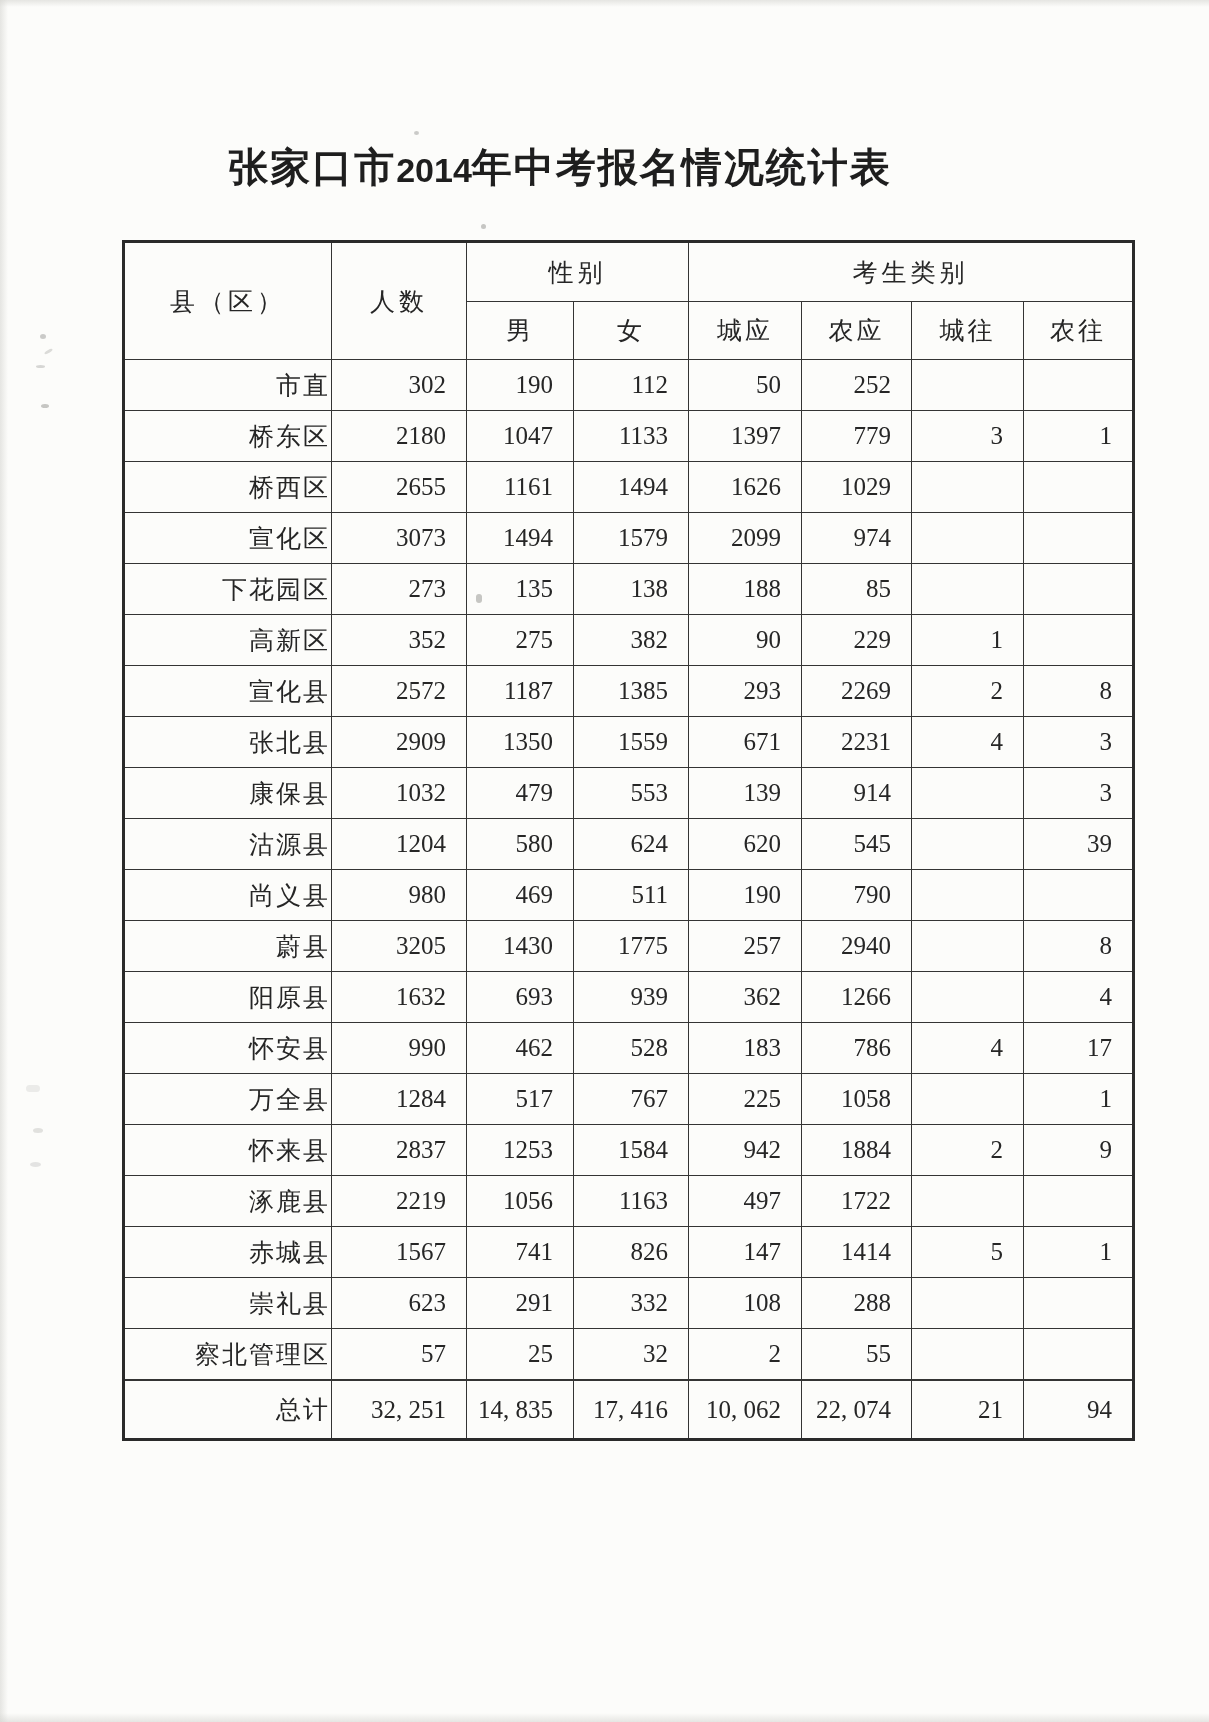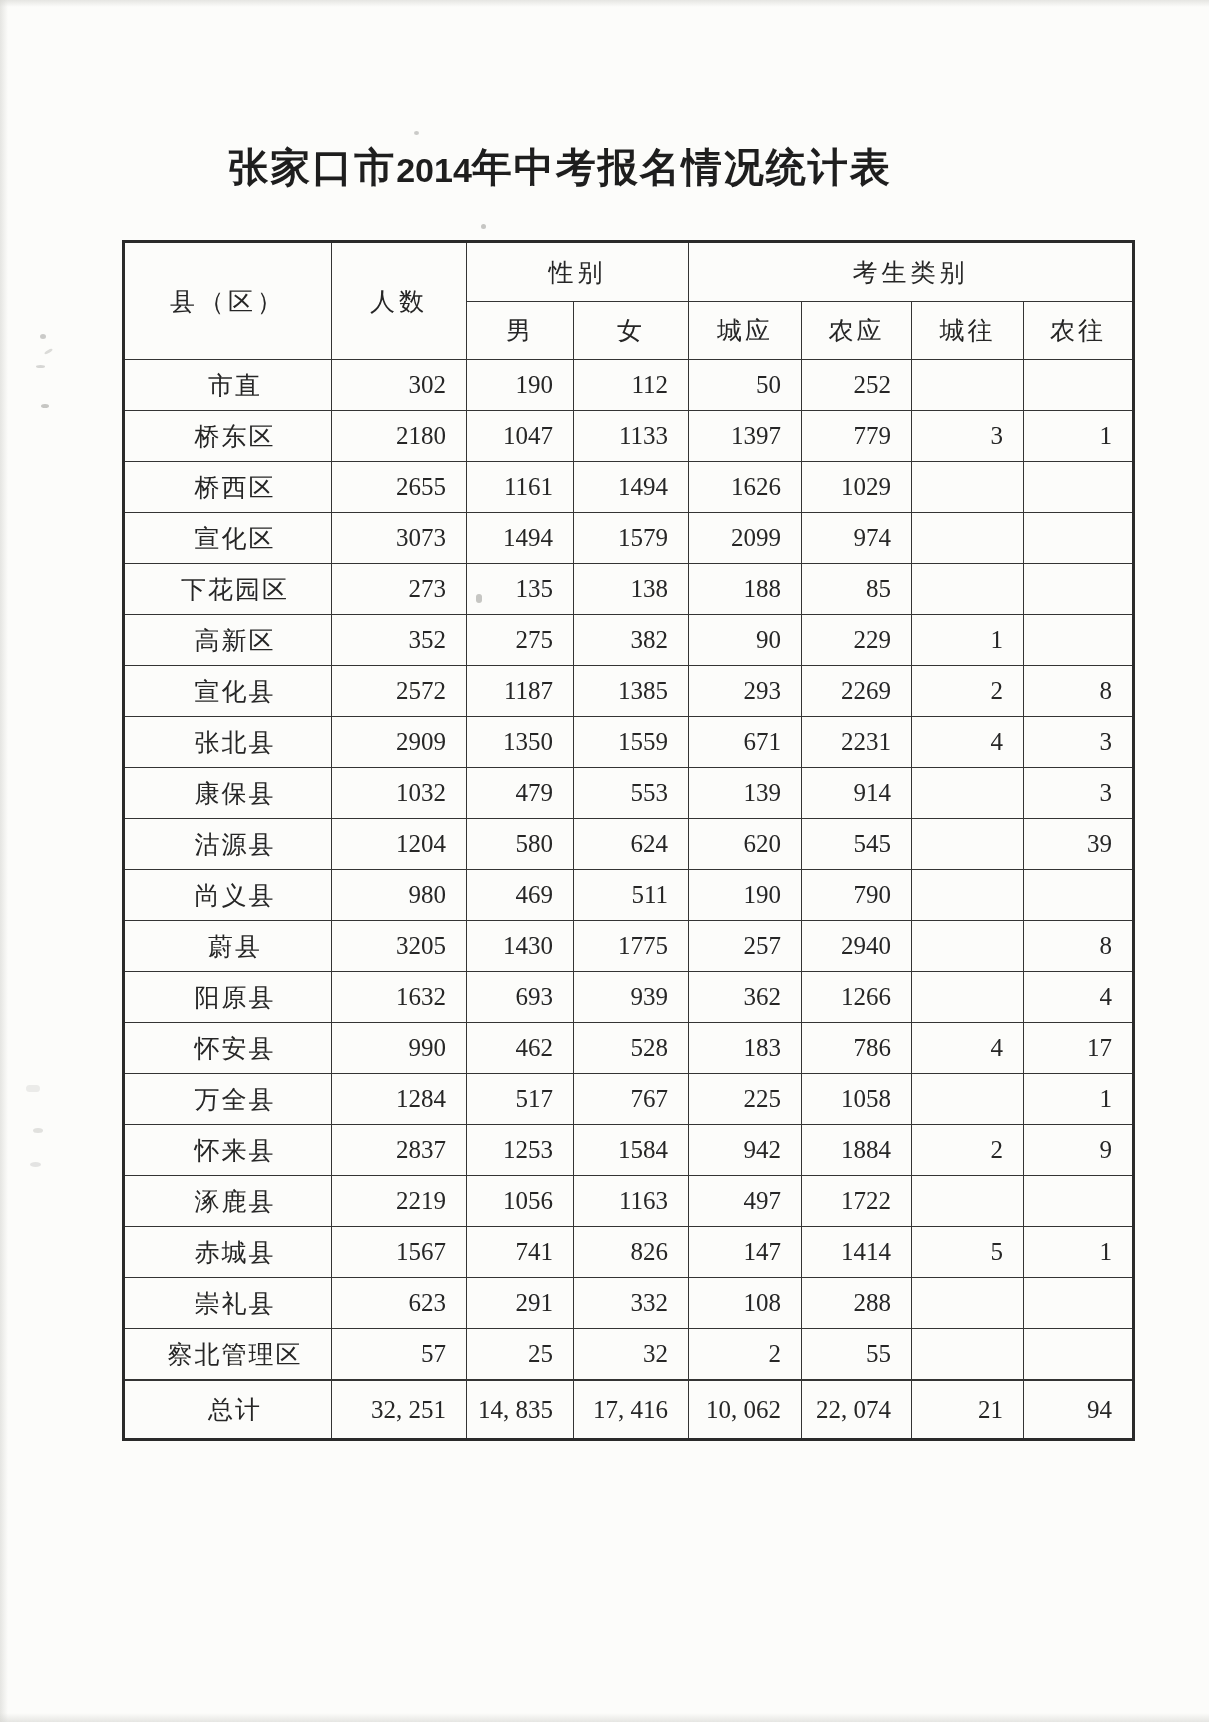--- a/index.html
+++ b/index.html
@@ -46,21 +46,21 @@
     font-size:25px;
     color:#262626;
     overflow:hidden;
     white-space:nowrap;
   }
   table.stats { border:3px solid #2a2a2a; }
   thead tr.group-row th { height:56px; text-align:center; letter-spacing:4px; }
   thead tr.sub-row th   { height:55px; text-align:center; letter-spacing:3px; }
   th.rowspan-cell { letter-spacing:3px; }
   tbody td { height:48px; }
-  tbody td.county { text-align:center; padding-left:15px; letter-spacing:2px; }
+  tbody td.county { text-align:right; padding-left:15px; letter-spacing:2px; }
   tbody td.num    { text-align:right; padding-right:20px; }
   tbody tr.total-row td { height:55px; border-top-width:2.6px;margin-top:13px; }
 
   .watermark { position:absolute; left:17px; top:1728px; }
   .wm-logo {
     font-family:"DejaVu Sans","Liberation Sans",sans-serif;
     font-size:31px; font-weight:800; letter-spacing:1px;
     background:linear-gradient(90deg,#5ea8e6 0%,#5890dc 55%,#8d7ed8 100%);
     -webkit-background-clip:text; background-clip:text; color:transparent;
     transform:scaleY(1.05);

